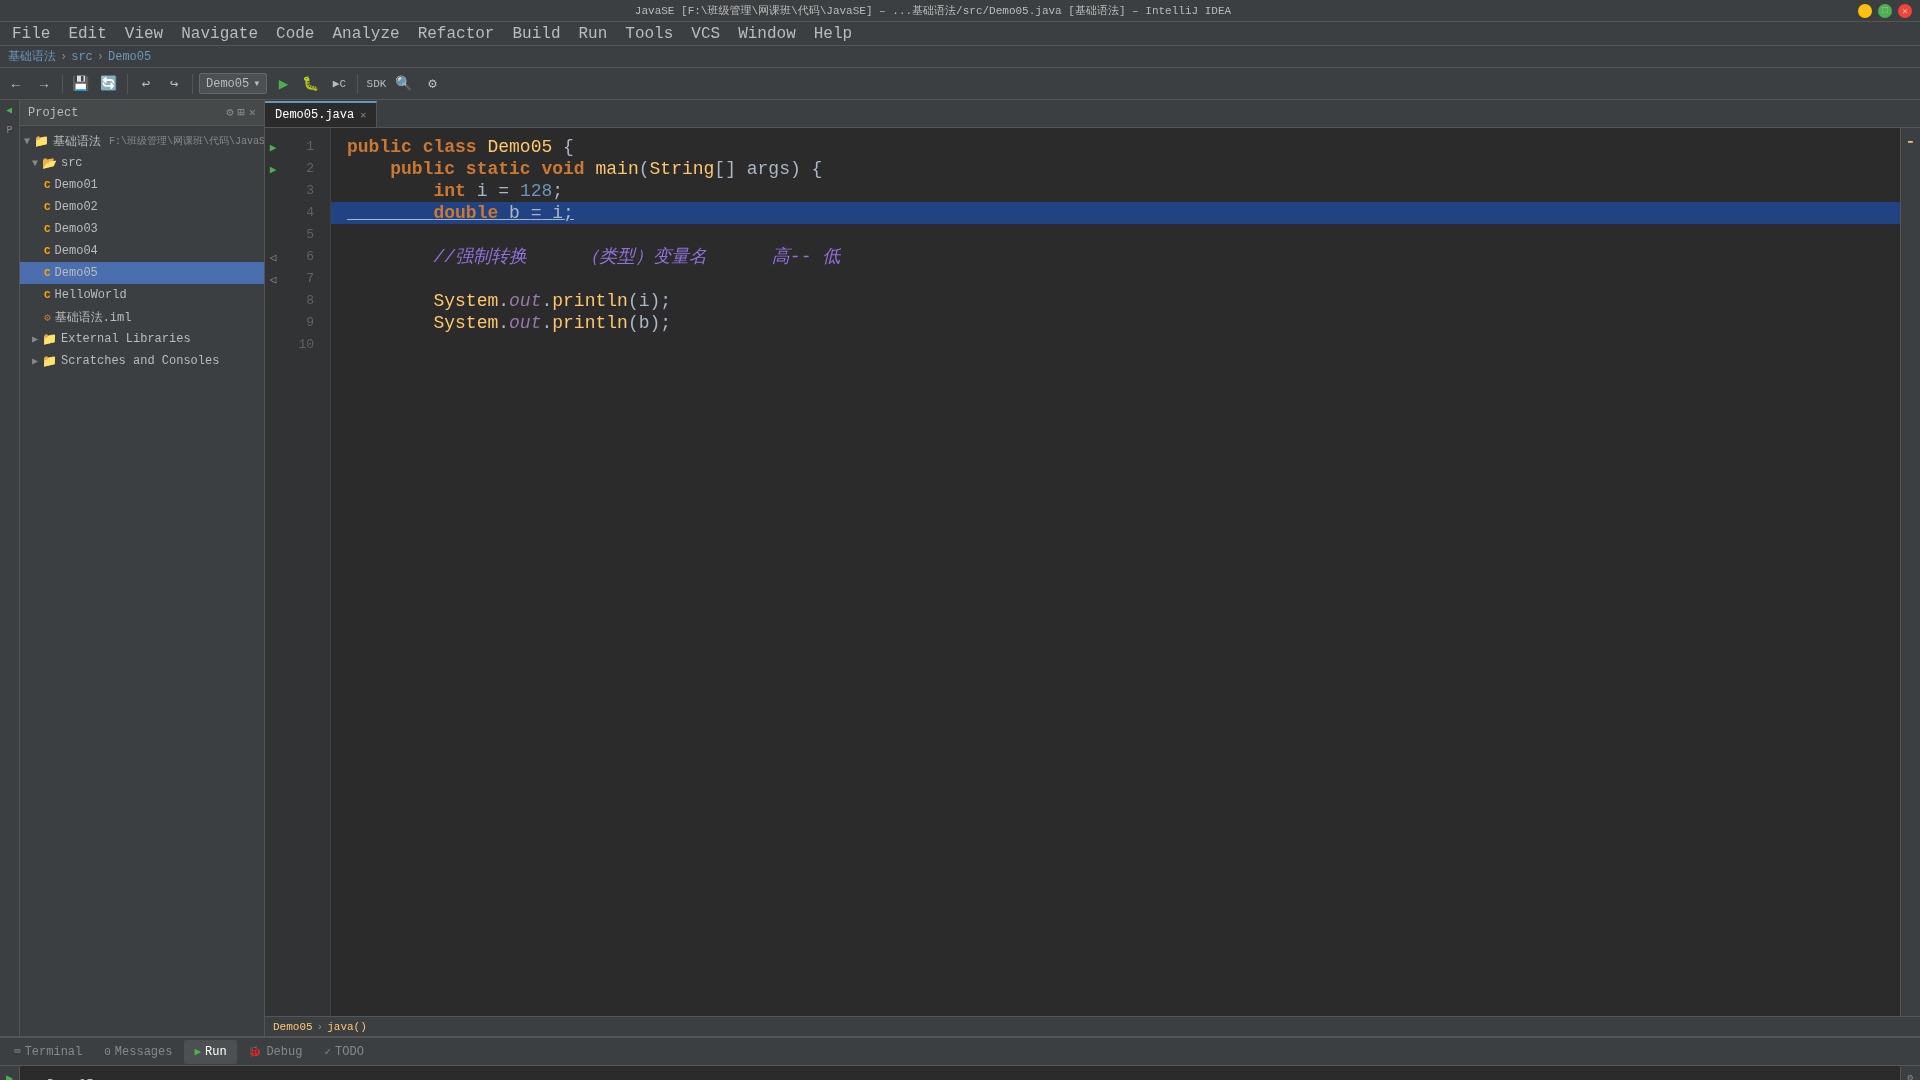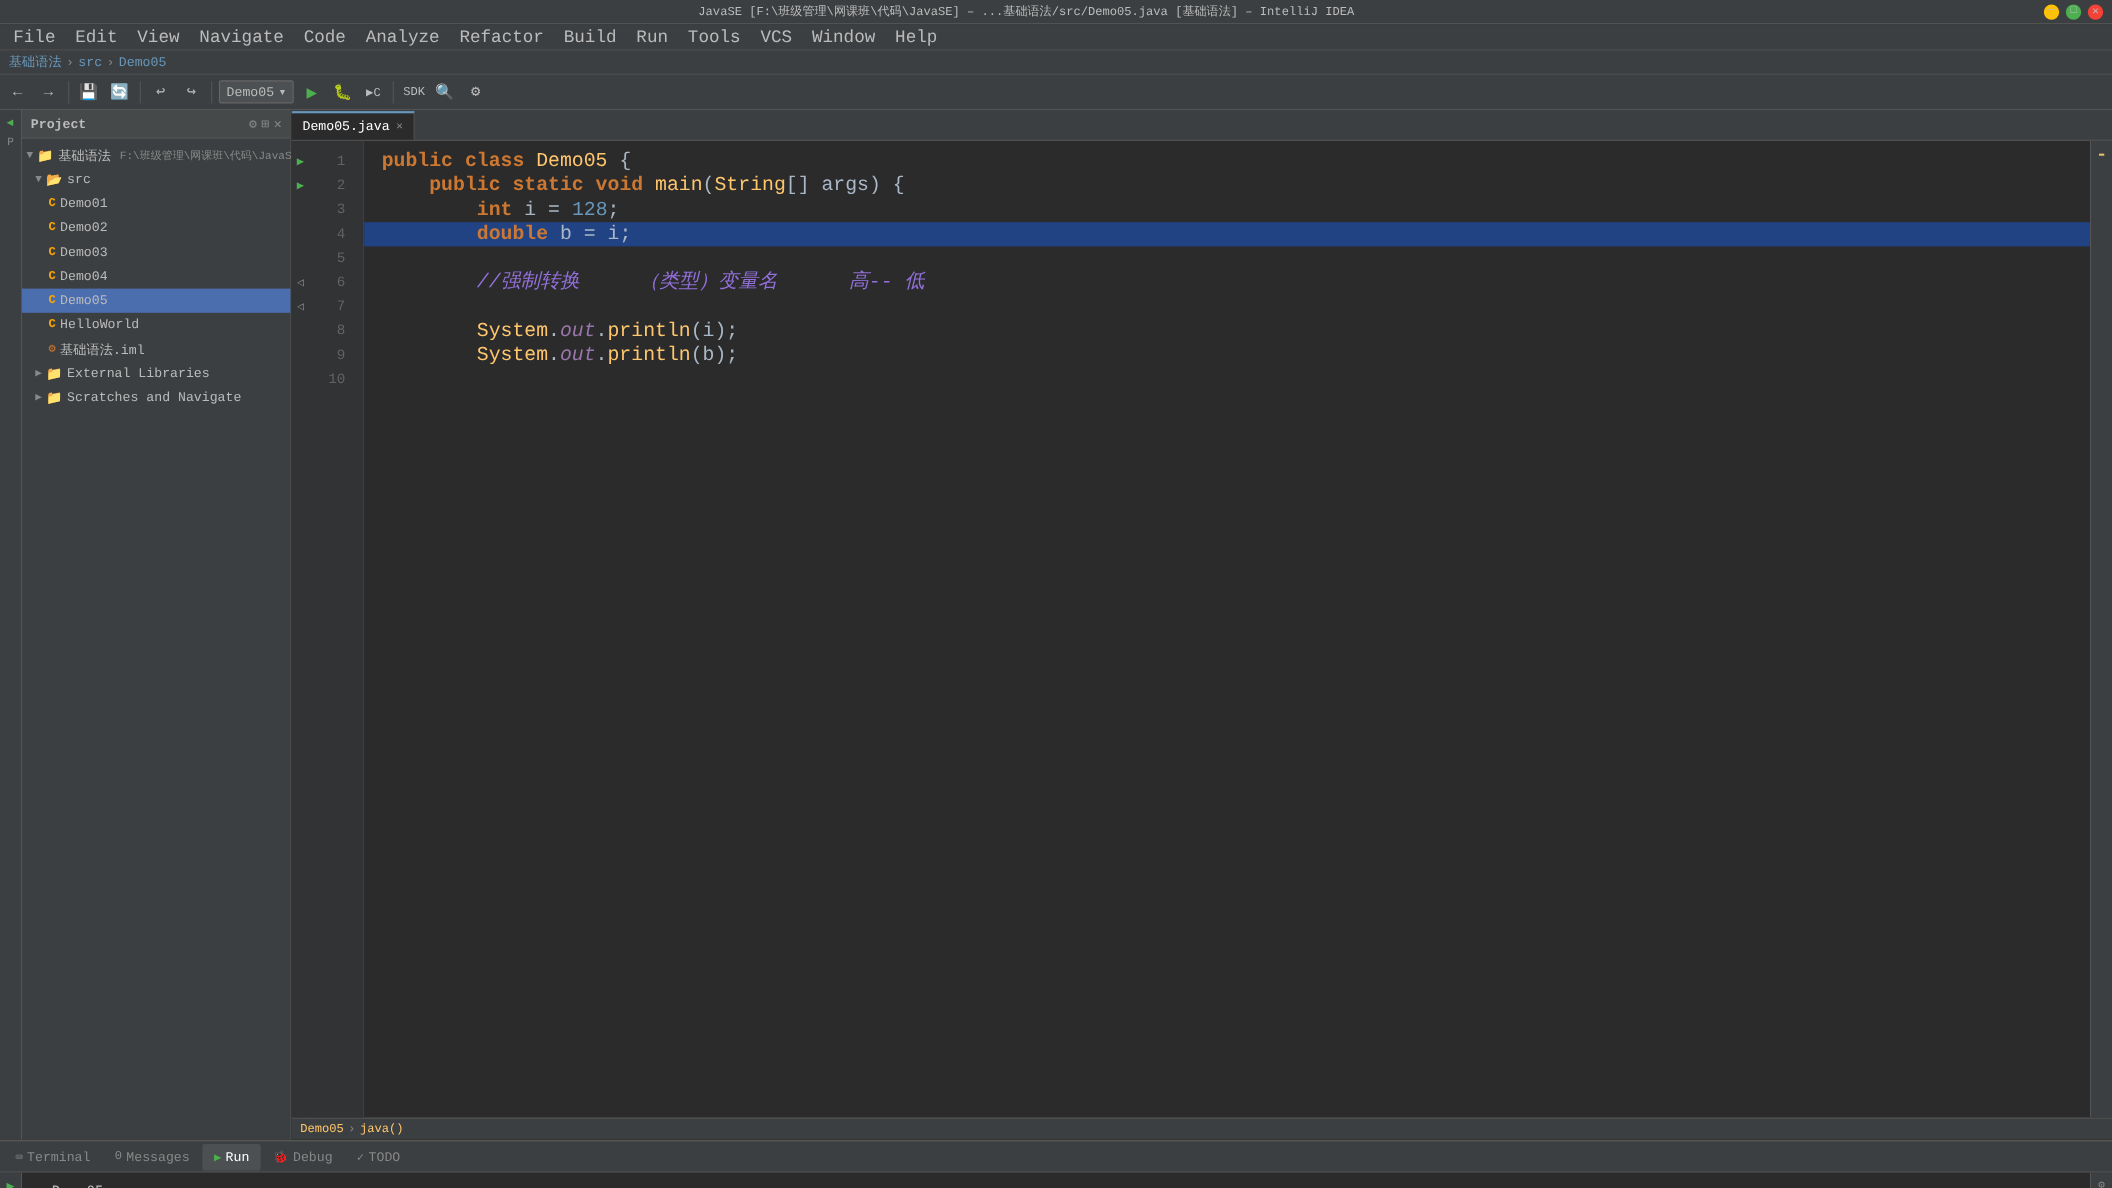--- a/index.html
+++ b/index.html
@@ -226,21 +226,21 @@
       overflow: auto;
       position: relative;
     }
     .code-line {
       height: 22px;
       display: flex;
       align-items: center;
       padding: 0 16px;
       white-space: nowrap;
     }
-    .code-line.selected-line { background: #214283; }
+    .code-line.selected-line { background: #214283; text-decoration: underline; }
 
     
     .kw { color: #cc7832; font-weight: bold; }
     .kw-type { color: #cc7832; font-weight: bold; }
     .class-name { color: #ffc66d; }
     .num { color: #6897bb; }
     .var { color: #a9b7c6; }
     .method { color: #ffc66d; }
     .comment-cn { color: #9370db; font-style: italic; }
     .punct { color: #a9b7c6; }
@@ -421,21 +421,21 @@
 
 <div id="main-layout">
 
   <div id="left-strip">
     <div class="strip-icon" style="writing-mode:vertical-rl;transform:rotate(180deg);font-size:10px;color:#4caf50;">▶</div>
     <div class="strip-icon">P</div>
   </div>
 
   <div id="project-panel">
     <div id="project-panel-header">
-      <span style="font-weight:bold;color:#bbbbbb;">Project</span>
+      <span style="font-weight:normal;color:#bbbbbb;">Project</span>
       <span style="flex:1;"></span>
       <span class="panel-header-icon">⚙</span>
       <span class="panel-header-icon">⊞</span>
       <span class="panel-header-icon">✕</span>
     </div>
     <div id="project-tree">
 
       <div class="tree-item">
         <span class="tree-arrow">▼</span>
         <span class="folder-icon">📁</span>
@@ -486,21 +486,21 @@
 
       <div class="tree-item tree-indent-1">
         <span class="tree-arrow">▶</span>
         <span class="folder-icon">📁</span>
         <span class="tree-item-label">External Libraries</span>
       </div>
 
       <div class="tree-item tree-indent-1">
         <span class="tree-arrow">▶</span>
         <span class="folder-icon">📁</span>
-        <span class="tree-item-label">Scratches and Navigate</span>
+        <span class="tree-item-label">Scratches and Consoles</span>
       </div>
     </div>
   </div>
 
   <div id="editor-area">
 
     <div id="editor-tabs">
       <div class="editor-tab active">
         <span>Demo05.java</span>
         <span class="tab-close">✕</span>

